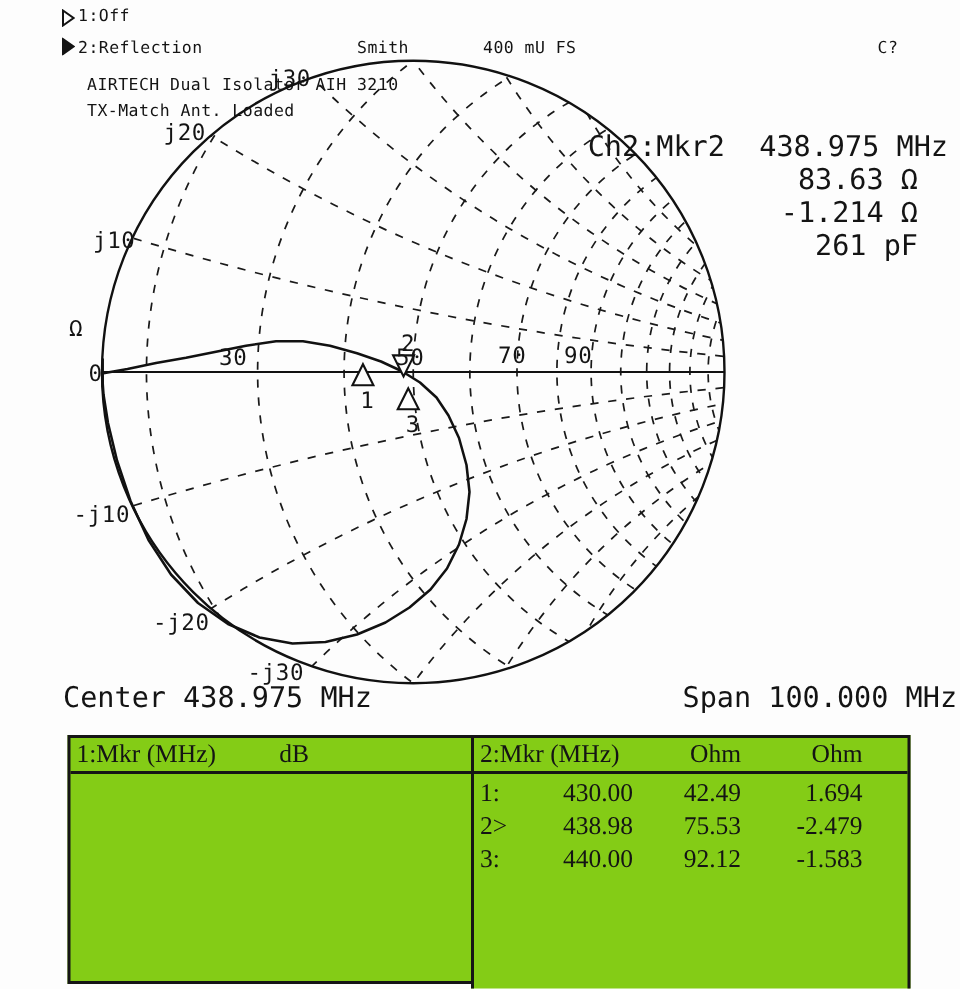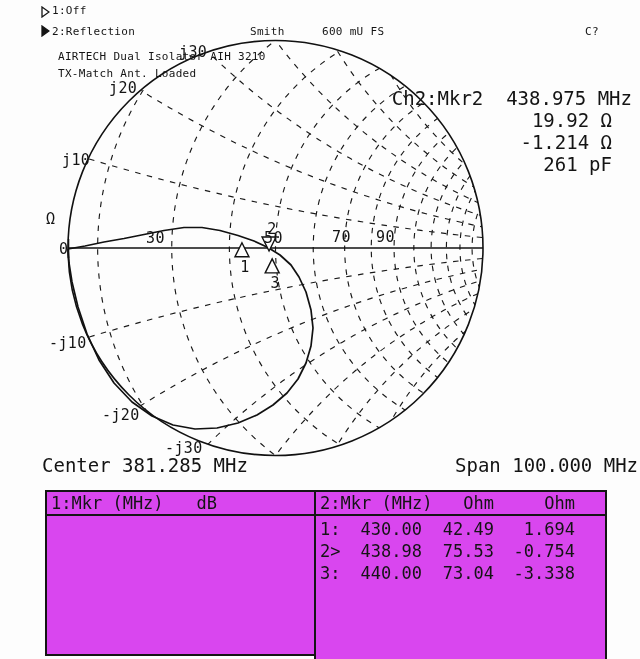--- a/index.html
+++ b/index.html
@@ -8,49 +8,49 @@
   .abs{position:absolute;white-space:pre;}
   .t16{font-size:11px;letter-spacing:.3px;line-height:19px;}
   .t19{font-size:19px;line-height:22px;}
   .right{text-align:center;}
   #chart-svg{position:absolute;left:0;top:0;}
   .grid-ln{fill:none;stroke:#1a1a1a;stroke-width:1.15;stroke-dasharray:5.5 6.5;}
   .solid-ln{fill:none;stroke:#111;stroke-width:1.6;}
   .trace-ln{fill:none;stroke:#111;stroke-width:1.7;stroke-linejoin:round;}
   .mk-tri{fill:#fdfdfd;stroke:#111;stroke-width:1.4;}
   .svgtxt{font-family:"DejaVu Sans Mono",monospace;font-size:15px;letter-spacing:.4px;fill:#141414;}
-  .box{position:absolute;border:2px solid #151515;background:#d946ef;box-sizing:border-box;}
+  .box{position:absolute;border:2px solid #151515;background:#84cc16;box-sizing:border-box;font-family:Liberation Serif, serif;}
   .box-hdr{position:relative;height:22px;border-bottom:2px solid #151515;font-size:17px;line-height:20px;}
   .box-hdr .hl{position:absolute;left:4px;top:1px;}
   .box-hdr .hu{position:absolute;top:1px;}
   .mrow{position:relative;height:22px;font-size:17px;line-height:22px;}
   .mrow span{position:absolute;}
   .tri-icon{position:absolute;}
 </style>
 </head>
 <body>
 
 <svg class="tri-icon" style="left:41px;top:6px" width="9" height="12">
     <polygon points="1,1 8,6 1,11" fill="none" stroke="#141414" stroke-width="1.3"></polygon>
   </svg>
 <div class="abs t16" style="left:52px;top:1px">1:Off</div>
 
 <svg class="tri-icon" style="left:41px;top:25px" width="9" height="12">
     <polygon points="1,1 8,6 1,11" fill="#141414" stroke="#141414" stroke-width="1.3"></polygon>
   </svg>
 <div class="abs t16" style="left:52px;top:22px">2:Reflection</div>
-<div class="abs t16" style="left:250px;top:22px">Smith</div>
-<div class="abs t16" style="left:322px;top:22px">600 mU FS</div>
+<div class="abs t16" style="left:238px;top:22px">Smith</div>
+<div class="abs t16" style="left:322px;top:22px">400 mU FS</div>
 <div class="abs t16" style="left:585px;top:22px">C?</div>
 
 <div class="abs t16" style="left:58px;top:47px">AIRTECH Dual Isolator AIH 3210</div>
 <div class="abs t16" style="left:58px;top:64px">TX-Match Ant. Loaded</div>
 
 <div class="abs t19 right" style="right:8px;top:87px"><span>Ch2:Mkr2</span>  <span>438.975 MHz</span></div>
-<div class="abs t19 right" style="right:28px;top:109px">19.92 Ω</div>
+<div class="abs t19 right" style="right:28px;top:109px">83.63 Ω</div>
 <div class="abs t19 right" style="right:28px;top:131px">-1.214 Ω</div>
 <div class="abs t19 right" style="right:28px;top:153px">261 pF</div>
 
 <svg id="chart-svg" width="640" height="659">
   <defs>
     <clipPath id="disc-clip">
         <circle cx="275.5" cy="248" r="207.5"></circle>
       </clipPath>
   </defs>
   <g id="grid-g" clip-path="url(#disc-clip)">
@@ -101,48 +101,48 @@
     <text class="svgtxt" x="165" y="453">-j30</text>
     <text class="svgtxt" x="46" y="224">Ω</text>
     <text class="svgtxt" x="59" y="254">0</text>
     <text class="svgtxt" x="146" y="243">30</text>
     <text class="svgtxt" x="264" y="243">50</text>
     <text class="svgtxt" x="332" y="242">70</text>
     <text class="svgtxt" x="376" y="242">90</text>
   </g>
 </svg>
 
-<div class="abs t19" style="left:42px;top:454px">Center 381.285 MHz</div>
+<div class="abs t19" style="left:42px;top:454px">Center 438.975 MHz</div>
 <div class="abs t19" style="left:455px;top:454px">Span 100.000 MHz</div>
 
 <div class="box" style="left:45px;top:490px;width:277px;height:166px">
   <div class="box-hdr">
     <span class="hl">1:Mkr (MHz)</span>
-    <span class="hu" style="right:103px">dB</span>
+    <span class="hu" style="right:114px">dB</span>
   </div>
 </div>
 
 <div class="box" style="left:314px;top:490px;width:293px;height:202px">
   <div class="box-hdr">
     <span class="hl">2:Mkr (MHz)</span>
     <span class="hu" style="right:111px">Ohm</span>
     <span class="hu" style="right:30px">Ohm</span>
   </div>
   <div style="height:2px"></div>
   <div class="mrow">
     <span style="left:4px">1:</span>
     <span style="right:183px">430.00</span>
     <span style="right:111px">42.49</span>
     <span style="right:30px">1.694</span>
   </div>
   <div class="mrow">
     <span style="left:4px">2&gt;</span>
     <span style="right:183px">438.98</span>
     <span style="right:111px">75.53</span>
-    <span style="right:30px">-0.754</span>
+    <span style="right:30px">-2.479</span>
   </div>
   <div class="mrow">
     <span style="left:4px">3:</span>
     <span style="right:183px">440.00</span>
-    <span style="right:111px">73.04</span>
-    <span style="right:30px">-3.338</span>
+    <span style="right:111px">92.12</span>
+    <span style="right:30px">-1.583</span>
   </div>
 </div>
 
 </body></html>

